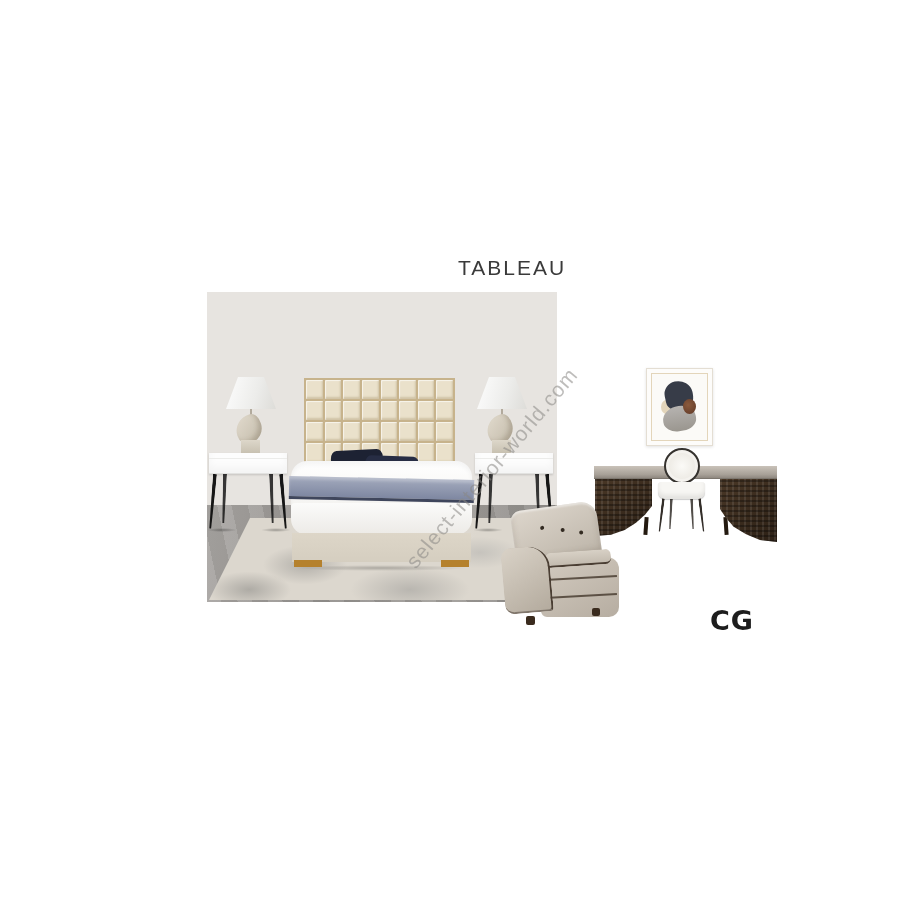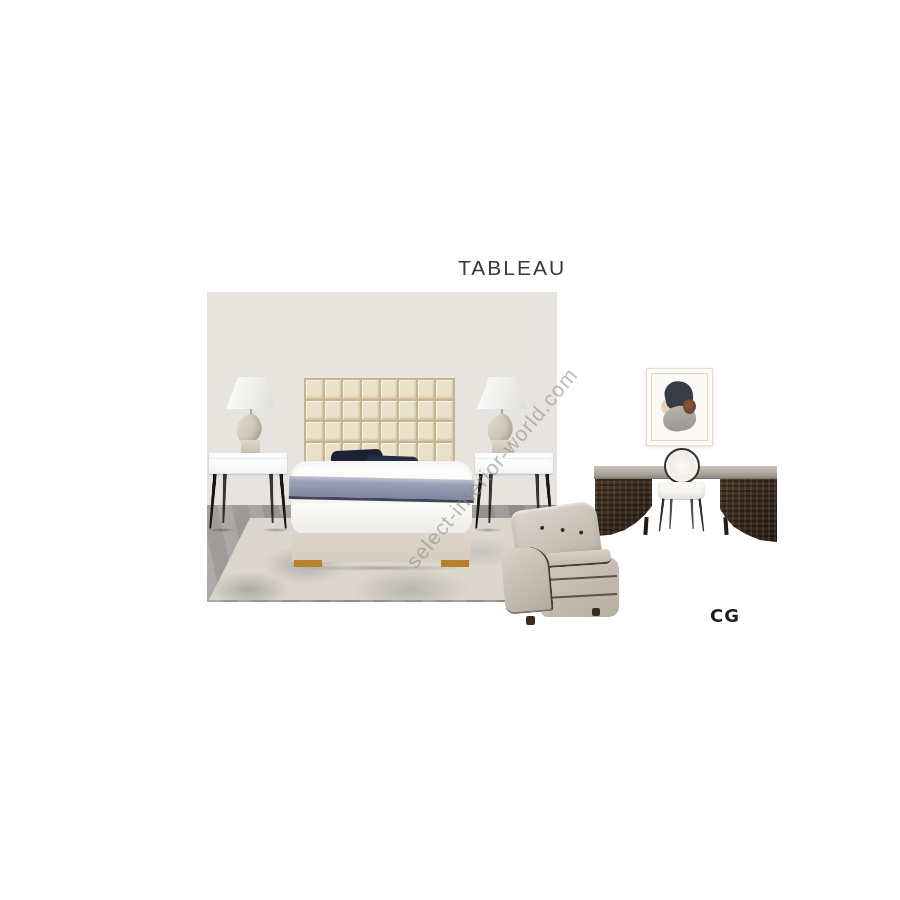--- a/index.html
+++ b/index.html
@@ -5,21 +5,21 @@
   * { margin:0; padding:0; box-sizing:border-box; }
   html,body { background:#ffffff; }
   body { font-family:"Liberation Sans", sans-serif; }
   .canvas { position:relative; width:900px; height:856px; background:#ffffff; overflow:hidden;margin-left:42px; }
 
   
   .title { position:absolute; left:416px; top:256px; font-size:21px; font-weight:400;
            letter-spacing:2px; color:var(--ink); }
   .description { position:absolute; left:537px; top:290px; width:200px; font-size:9.5px;
            line-height:11.4px; color:#4a4a4a; letter-spacing:.1px; }
-  .logo { position:absolute; left:668px; top:605px; font-size:18px; font-weight:600;
+  .logo { position:absolute; left:668px; top:605px; font-size:27px; font-weight:600;
            letter-spacing:1px; color:#1d1d1d; font-family:"DejaVu Sans", sans-serif; }
   .watermark { position:absolute; left:450px; top:468px; transform:translate(-50%,-50%) rotate(-50deg);
            font-size:21px; font-weight:500; letter-spacing:1px; white-space:nowrap;
            color:var(--watermark); opacity:.55; z-index:60; }
 
   
   .room { position:absolute; left:165px; top:292px; width:350px; height:310px; background:var(--wall); }
   .floor { position:absolute; left:0; top:213px; width:350px; height:97px;
            background:linear-gradient(100deg,#aaa7a4,#93908d 38%,#a19e9a 68%,#8c8986);
   }

